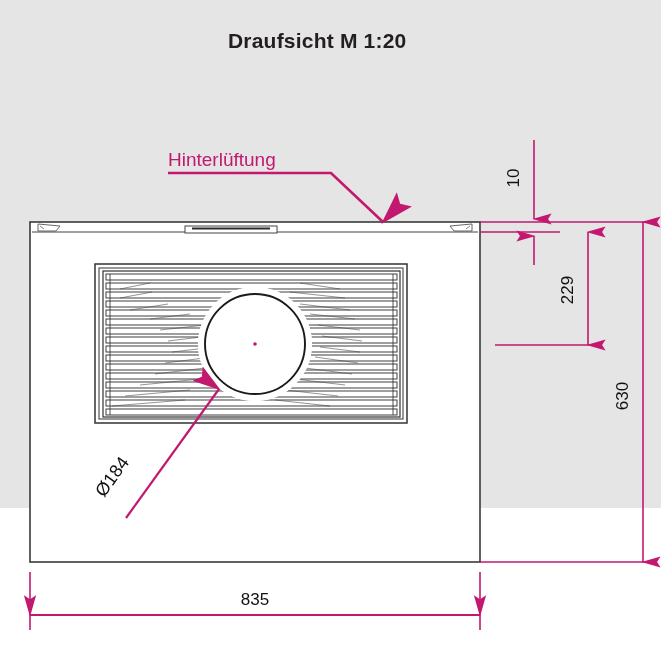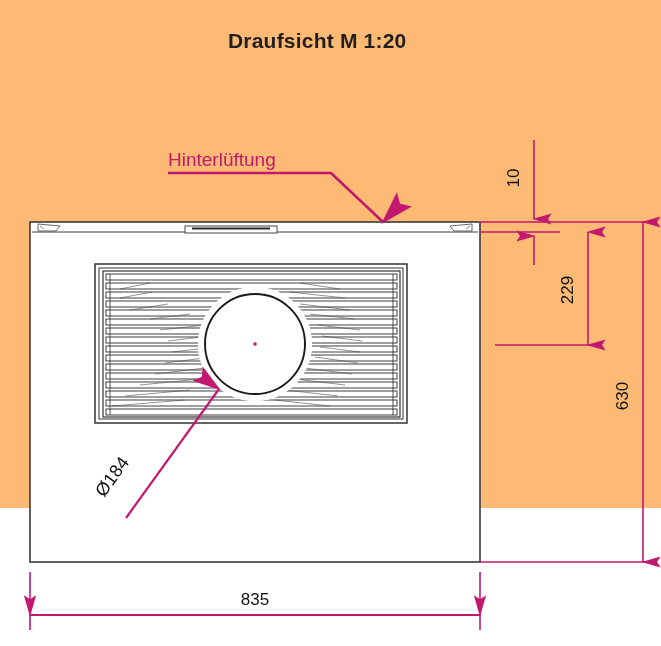--- a/index.html
+++ b/index.html
@@ -11,21 +11,21 @@
     width: 661px;
     height: 646px;
     font-family: "Liberation Sans", sans-serif;
     overflow: hidden;
     position: relative;
   }
   #drawing-root {
     position: relative;
     width: 661px;
     height: 508px;
-    background: #fdba74;
+    background: #e5e5e5;
   }
   #drawing-svg {
     position: absolute;
     left: 0;
     top: 0;
     width: 661px;
     height: 646px;
     display: block;
   }
   .title-text {

